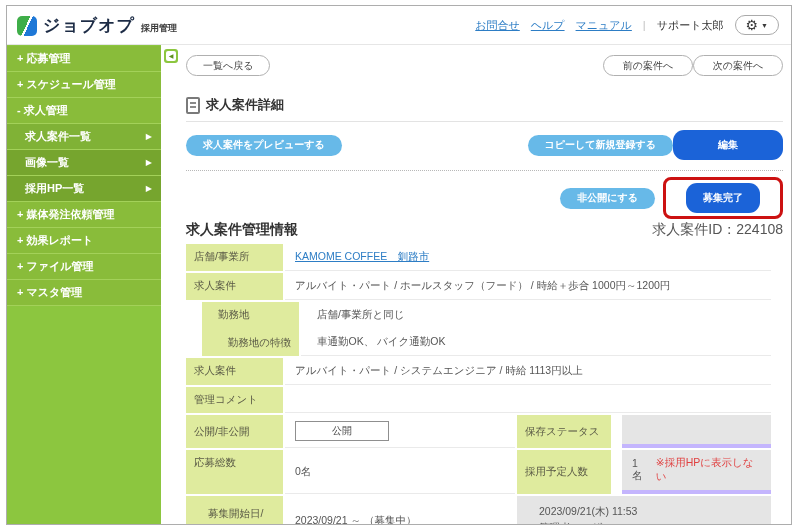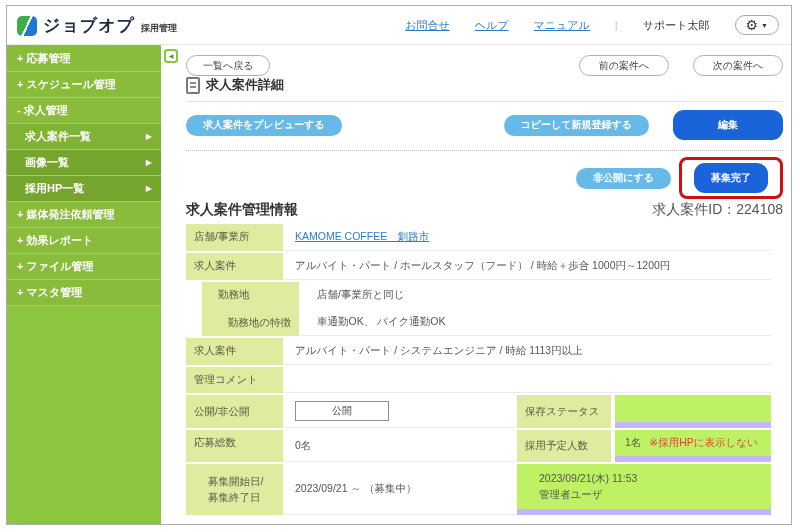--- a/index.html
+++ b/index.html
@@ -5,21 +5,21 @@
   html,body{margin:0;padding:0;background:#fff;}
   body{width:800px;height:532px;position:relative;font-family:"Liberation Sans","DejaVu Sans",sans-serif;overflow:hidden;}
   .frame{position:absolute;left:6px;top:5px;width:786px;height:520px;border:1px solid #adadad;background:#fff;overflow:hidden;box-sizing:border-box;}
 
   
   .hdr{height:39px;display:flex;align-items:center;justify-content:space-between;padding:0 12px 0 10px;border-bottom:1px solid #e6e6e6;box-sizing:border-box;}
   .logo-wrap{display:flex;align-items:flex-end;gap:6px;}
   .logo-mark{width:20px;height:20px;border-radius:5px;background:linear-gradient(115deg,#3fae49 46%,#fff 46%,#fff 54%,#1e78d7 54%);margin-bottom:1px;}
   .logo-main{font-size:17px;font-weight:bold;color:#1c2b45;letter-spacing:1px;}
   .logo-sub{font-size:9px;color:#3a3a3a;font-weight:bold;margin-bottom:2px;}
-  .top-links{display:flex;align-items:center;gap:25px;font-size:11px;}
+  .top-links{display:flex;align-items:center;gap:11px;font-size:11px;}
   .top-links a{color:#2d7dc5;text-decoration:underline;cursor:pointer;}
   .tl-sep{color:#c0c0c0;}
   .tl-user{color:#333;}
   .gear-pill{display:flex;align-items:center;gap:3px;border:1px solid #aaa;border-radius:13px;background:#fff;padding:2px 10px;cursor:pointer;}
   .gear-glyph{font-size:14px;color:#3a3a3a;line-height:1;}
   .gear-caret{font-size:7px;color:#3a3a3a;}
 
   
   .layout{display:flex;height:480px;position:relative;}
   .sidebar{width:154px;background:#8cc63f;flex-shrink:0;padding-top:1px;}
@@ -33,43 +33,43 @@
   
   .main{flex:1;padding:10px 8px 0 25px;box-sizing:border-box;position:relative;}
   .row{display:flex;align-items:center;}
   .spacer{flex:1;}
   .btn{box-sizing:border-box;display:inline-flex;align-items:center;justify-content:center;font-size:10px;cursor:pointer;white-space:nowrap;}
   .btn-outline{height:21px;border:1px solid #b0b0b0;border-radius:11px;background:#fff;color:#444;padding:0 16px;}
   .btn-outline.nav{min-width:90px;}
   .btn-lblue{height:21px;border:none;border-radius:11px;background:#67b9e8;color:#fff;font-weight:bold;padding:0 17px;}
   .btn-blue{height:30px;border:none;border-radius:11px;background:#1b63d8;color:#fff;font-weight:bold;padding:0 17px;}
   .btn-blue.wide{min-width:110px;}
-  .gap8{gap:24px;margin-left:36px;}
-  .title-row{display:flex;align-items:center;gap:6px;margin-top:0;}
+  .gap8{gap:0;margin-left:36px;}
+  .title-row{display:flex;align-items:center;gap:6px;margin-top:20px;}
   .doc-icon{width:14px;height:17px;background:#fff;border:2px solid #7a7a7a;border-radius:2px;position:relative;box-sizing:border-box;}
   .doc-icon::before{content:"";position:absolute;left:2px;top:3px;width:6px;height:2px;background:#8a8a8a;}
   .doc-icon::after{content:"";position:absolute;left:2px;top:7px;width:6px;height:2px;background:#8a8a8a;}
   .page-title{font-size:13px;font-weight:bold;color:#333;}
   .hr-solid{border:none;border-top:1px solid #e3e3e3;margin:7px 0 8px 0;}
   .hr-dotted{border:none;border-top:1px dotted #b8b8b8;margin:10px 0 6px 0;}
-  .redbox{border:3px solid #cc1111;border-radius:8px;padding:3px 12px;display:inline-flex;}
+  .redbox{border:3px solid #cc1111;border-radius:8px;padding:3px 20px;display:inline-flex;}
   .row2{justify-content:flex-end;gap:8px;align-items:center;}
   .meta-row{margin-top:2px;display:flex;align-items:flex-end;justify-content:space-between;}
   .sec-title{font-size:14px;font-weight:bold;color:#333;}
   .job-id{font-size:14px;color:#555;}
 
   
   .tbl{margin-top:5px;width:585px;font-size:10.5px;color:#555;}
   .trow{display:flex;margin-bottom:2px;}
   .lcell{width:97px;background:#dfeb9e;padding:6px 8px;box-sizing:border-box;flex-shrink:0;margin-right:2px;color:#5a5a46;}
   .vcell{background:#fff;padding:6px 10px;box-sizing:border-box;border-bottom:1px solid #eaeaea;display:flex;align-items:center;}
   .v-full{width:486px;}
   .v-half{width:230px;margin-right:2px;}
-  .l2cell{width:94px;background:#dfeb9e;padding:6px 8px;box-sizing:border-box;flex-shrink:0;margin-right:4px;display:flex;align-items:center;color:#5a5a46;}
-  .v2cell{flex:1;background:#bef264;padding:6px 10px;box-sizing:border-box;border-bottom:6px solid #c4b5fd;display:flex;align-items:center;}
+  .l2cell{width:94px;background:#dfeb9e;padding:6px 8px;box-sizing:border-box;flex-shrink:0;margin-right:11px;display:flex;align-items:center;color:#5a5a46;}
+  .v2cell{flex:1;background:#e5e5e5;padding:6px 10px;box-sizing:border-box;border-bottom:4px solid #c4b5fd;display:flex;align-items:center;}
   .h26{min-height:26px;}
   .h28{min-height:28px;}
   .h50{min-height:50px;}
   .h54{min-height:54px;padding-left:16px;}
   .col{display:flex;flex-direction:column;justify-content:space-between;align-items:stretch;}
   .sub-label{text-align:right;}
   .tbl a{color:#2d7dc5;text-decoration:underline;cursor:pointer;}
   .pub-box{display:inline-block;width:92px;text-align:center;border:1px solid #8f8f8f;background:#fff;padding:2px 0;font-size:10px;color:#444;}
   .note-red{color:#e04040;margin-left:8px;}
   .two-line{line-height:1.55;padding-left:22px;}

